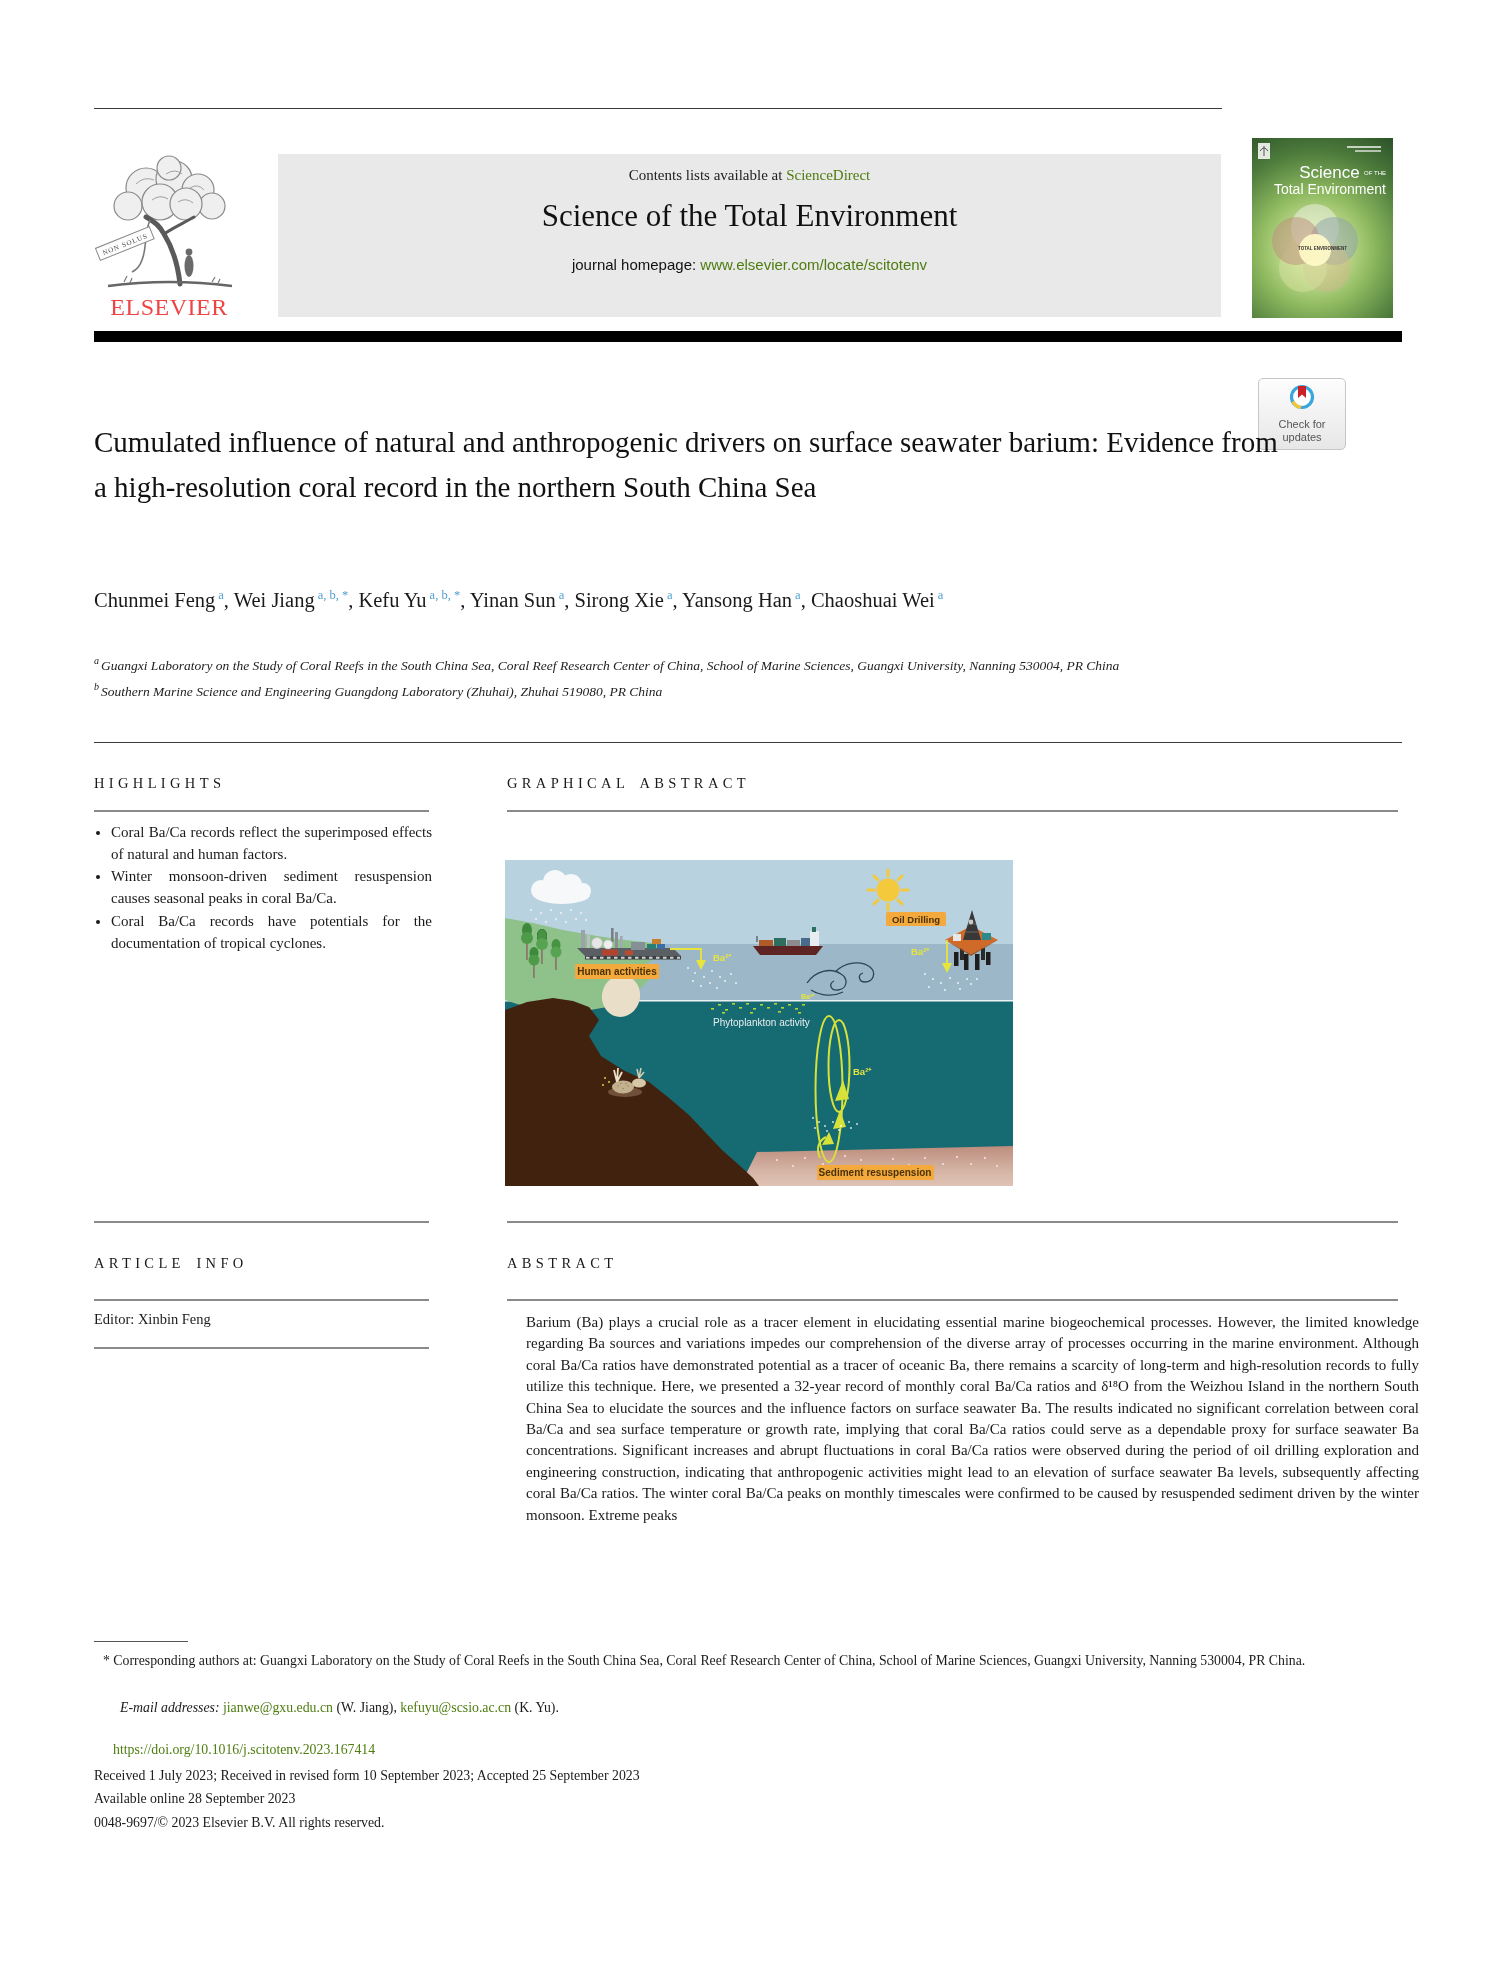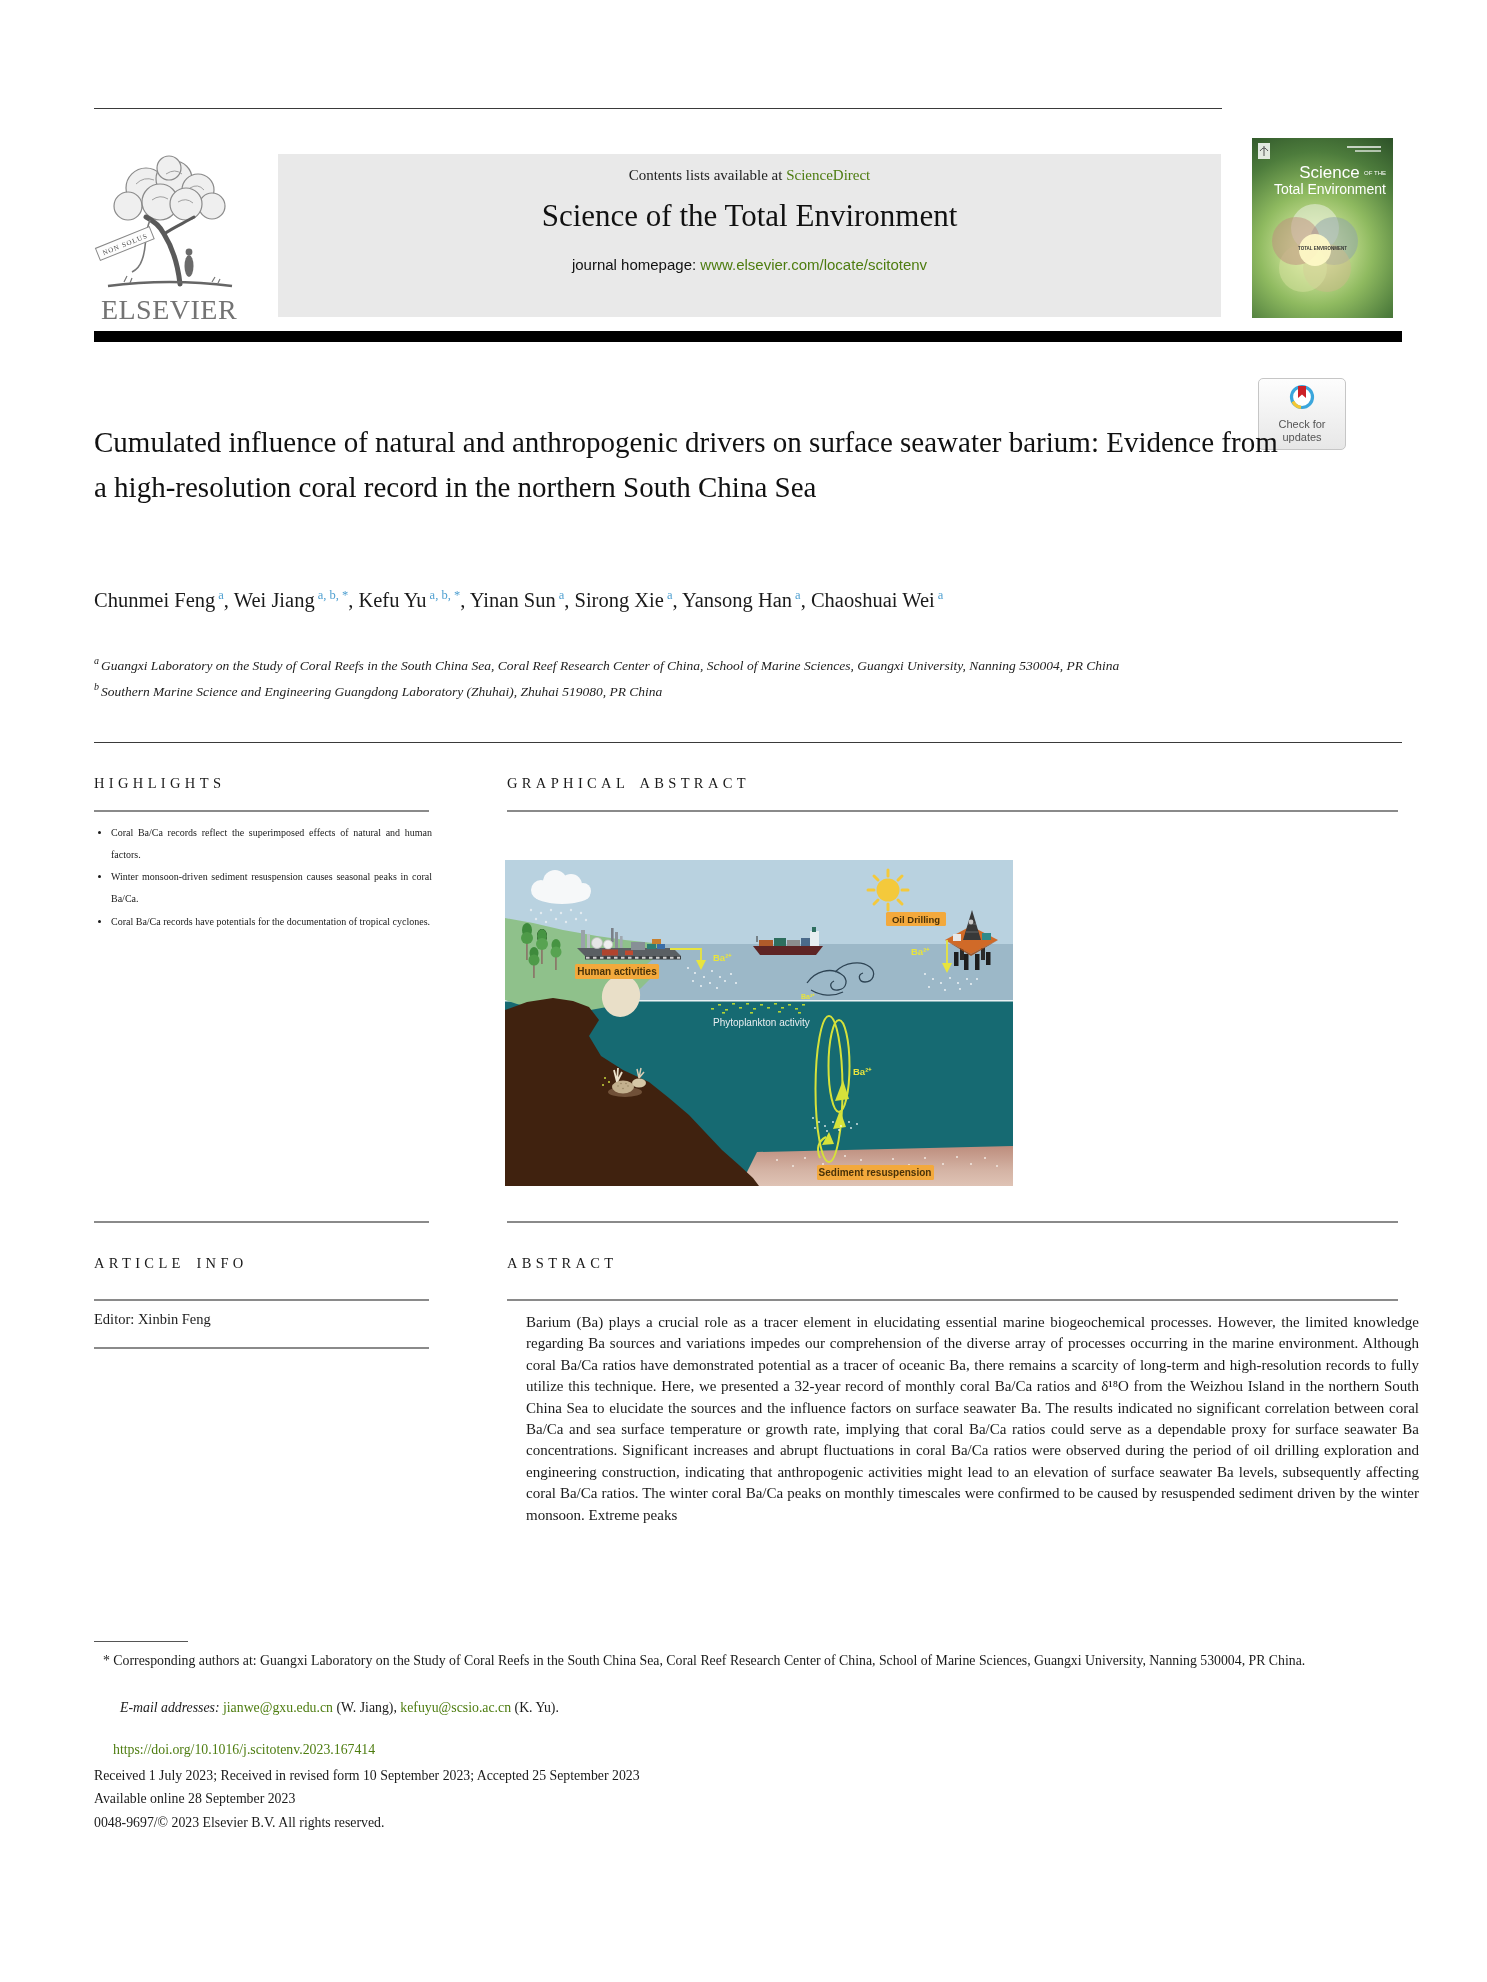--- a/index.html
+++ b/index.html
@@ -13,21 +13,21 @@
   .citation{left:0;right:0;top:64px;text-align:center;font-size:15px;color:#1b76a8;}
 
   
   .masthead-box{left:278px;top:154px;width:943px;height:163px;background:#e9e9e9;text-align:center;}
   .contents-line{margin-top:13px;font-size:15px;color:#222;}
   .link-blue{color:#4d7c0f;text-decoration:none;cursor:pointer;}
   .journal-title{margin-top:14px;font-size:31px;color:#111;}
   .homepage-line{margin-top:22px;font-size:15px;font-family:"Liberation Sans",sans-serif;color:#111;}
 
   .elsevier{left:94px;top:148px;width:150px;height:176px;text-align:center;}
-  .elsevier-word{font-size:28px;color:#737373;letter-spacing:.5px;margin-top:-2px;}
+  .elsevier-word{font-size:24px;color:#ef4444;letter-spacing:.5px;margin-top:-2px;}
 
   .cover{left:1252px;top:138px;width:141px;height:180px;
          background:radial-gradient(circle at 45% 62%, #f2eeba 0%, #cfe49a 16%, #8fba60 42%, #4d7c3c 72%, #2c5128 100%);
          overflow:hidden;}
   .cover-title{position:absolute;top:26px;right:7px;text-align:right;color:#fff;
                font-family:"Liberation Sans",sans-serif;line-height:1.05;}
   .cover-title .l1{font-size:17px;}
   .cover-title .ofthe{font-size:6px;vertical-align:3px;}
   .cover-title .l2{font-size:14px;}
   .cover-center{position:absolute;top:108px;left:0;width:141px;text-align:center;
@@ -44,21 +44,21 @@
   .authors{left:94px;top:578px;width:1260px;font-size:20.5px;line-height:35px;}
   .authors sup{color:#4d9fd0;font-size:12.5px;margin-left:3px;}
 
   .affils{left:94px;top:650px;width:1310px;font-style:italic;font-size:13.5px;line-height:21.5px;color:#222;}
   .affils sup{font-size:10px;margin-right:2px;}
 
   .sec-head{font-size:14.5px;letter-spacing:.30em;word-spacing:.25em;color:#1a1a1a;}
 
   .hl-list{margin:0;padding-left:17px;}
   .hl-list li{margin-bottom:1px;}
-  .hl-body{left:94px;top:822px;width:338px;font-size:10px;line-height:21.7px;text-align:justify;}
+  .hl-body{left:94px;top:822px;width:338px;font-size:15px;line-height:21.7px;text-align:justify;}
 
   .ga-box{left:505px;top:860px;width:508px;height:326px;}
 
   .info-text{font-size:14.5px;}
   .kw{left:94px;top:1358px;font-size:14.5px;line-height:21px;}
   .kw .lab{font-style:italic;}
   .kw .it{font-style:italic;}
 
   .abstract{left:526px;top:1312px;width:893px;font-size:15px;line-height:21.4px;text-align:justify;}
 

